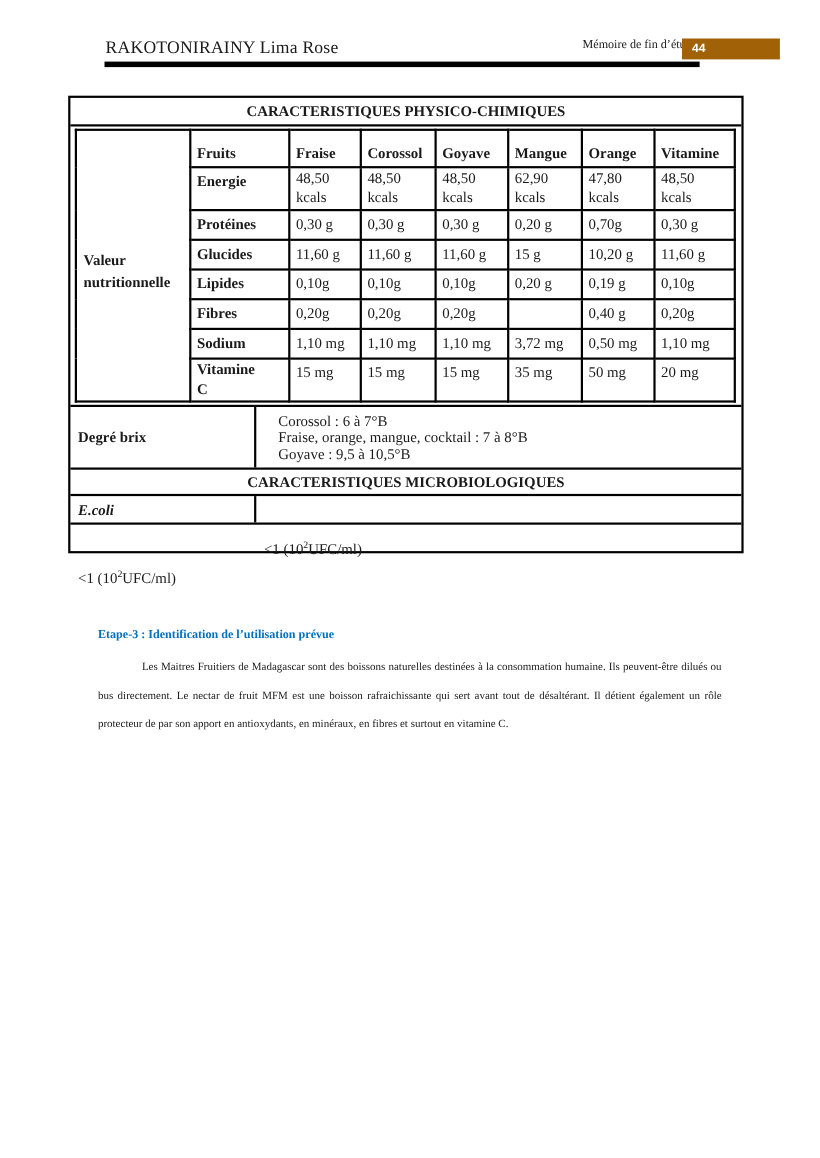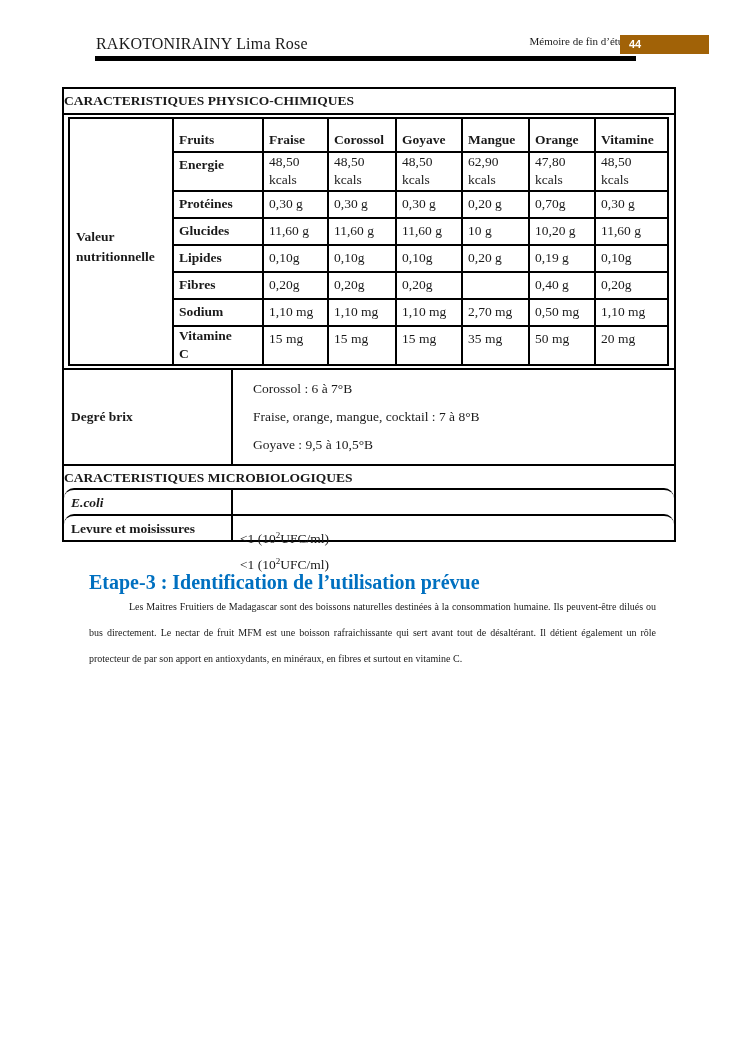--- a/index.html
+++ b/index.html
@@ -39,21 +39,21 @@
   .doc-table {
     position:absolute; left:62px; top:87px;
     width:614px;
     border:2px solid #000;
     font-size:13.5px;
   }
   .sec { width:100%; }
   .sec + .sec { border-top:2px solid #000; }
   .title-sec {
     height:24px; line-height:24px;
-    text-align:left; font-weight:bold;
+    text-align:center; font-weight:bold;
   }
 
   
   .nutrition-sec { padding:2px 5px 2px 4px; }
   table.inner {
     border-collapse:collapse; table-layout:fixed;
     width:601px;
   }
   table.inner td {
     border:2px solid #000;
@@ -74,33 +74,33 @@
   
   .two-col { display:flex; }
   .two-col .cell-label {
     width:169px; border-right:2px solid #000;
     font-weight:bold; padding-left:7px;
     display:flex; align-items:center;
     flex-shrink:0;
   }
   .two-col .cell-value { flex:1; padding-left:7px; }
   .brix-sec .cell-value {
-    white-space:pre-line; line-height:28px;
+    white-space:pre-line; line-height:15px;
     padding-top:5px; padding-bottom:5px;padding-left:20px;
   }
-  .micro-row { height:26px;border-radius:10px; }
+  .micro-row { height:26px; }
   .micro-row .cell-label { height:100%; line-height:24px; display:block; padding-top:1px; }
   .micro-row .cell-value { line-height:24px; padding-top:1px;margin-top:36px; }
   .italic { font-style:italic; }
   sup.exp { font-size:9px; vertical-align:super; line-height:0; }
 
   
   .etape-heading {
     position:absolute; left:89px; top:571px;
-    font-size:20px; font-weight:bold;
+    font-size:11px; font-weight:bold;
     color:#0070C0;
   }
   .body-para {
     position:absolute; left:89px; top:594px;
     width:567px;
     font-size:10px; line-height:26px;
     text-align:justify; text-indent:40px;
   }
 </style>
 </head>
@@ -165,21 +165,21 @@
             <td>0,30 g</td>
             <td>0,20 g</td>
             <td>0,70g</td>
             <td>0,30 g</td>
           </tr>
           <tr>
             <td class="lbl">Glucides</td>
             <td>11,60 g</td>
             <td>11,60 g</td>
             <td>11,60 g</td>
-            <td>10 g</td>
+            <td>15 g</td>
             <td>10,20 g</td>
             <td>11,60 g</td>
           </tr>
           <tr>
             <td class="lbl">Lipides</td>
             <td>0,10g</td>
             <td>0,10g</td>
             <td>0,10g</td>
             <td>0,20 g</td>
             <td>0,19 g</td>
@@ -192,21 +192,21 @@
             <td>0,20g</td>
             <td></td>
             <td>0,40 g</td>
             <td>0,20g</td>
           </tr>
           <tr>
             <td class="lbl">Sodium</td>
             <td>1,10 mg</td>
             <td>1,10 mg</td>
             <td>1,10 mg</td>
-            <td>2,70 mg</td>
+            <td>3,72 mg</td>
             <td>0,50 mg</td>
             <td>1,10 mg</td>
           </tr>
           <tr>
             <td class="lbl pre">Vitamine
 C</td>
             <td>15 mg</td>
             <td>15 mg</td>
             <td>15 mg</td>
             <td>35 mg</td>
@@ -225,21 +225,20 @@
     </div>
 
     <div class="sec title-sec">CARACTERISTIQUES MICROBIOLOGIQUES</div>
 
     <div class="sec two-col micro-row">
       <div class="cell-label italic">E.coli</div>
       <div class="cell-value"><span>&lt;1 (10</span><sup class="exp">2</sup><span>UFC/ml)</span></div>
     </div>
 
     <div class="sec two-col micro-row">
-      <div class="cell-label">Levure et moisissures</div>
       <div class="cell-value"><span>&lt;1 (10</span><sup class="exp">2</sup><span>UFC/ml)</span></div>
     </div>
 
   </div>
 
   <div class="etape-heading">Etape-3 : Identification de l’utilisation prévue</div>
   <div class="body-para">Les Maitres Fruitiers de Madagascar sont des boissons naturelles destinées à la consommation humaine. Ils peuvent-être dilués ou bus directement. Le nectar de fruit MFM est une boisson rafraichissante qui sert avant tout de désaltérant. Il détient également un rôle protecteur de par son apport en antioxydants, en minéraux, en fibres et surtout en vitamine C.</div>
 
 </div>
 

